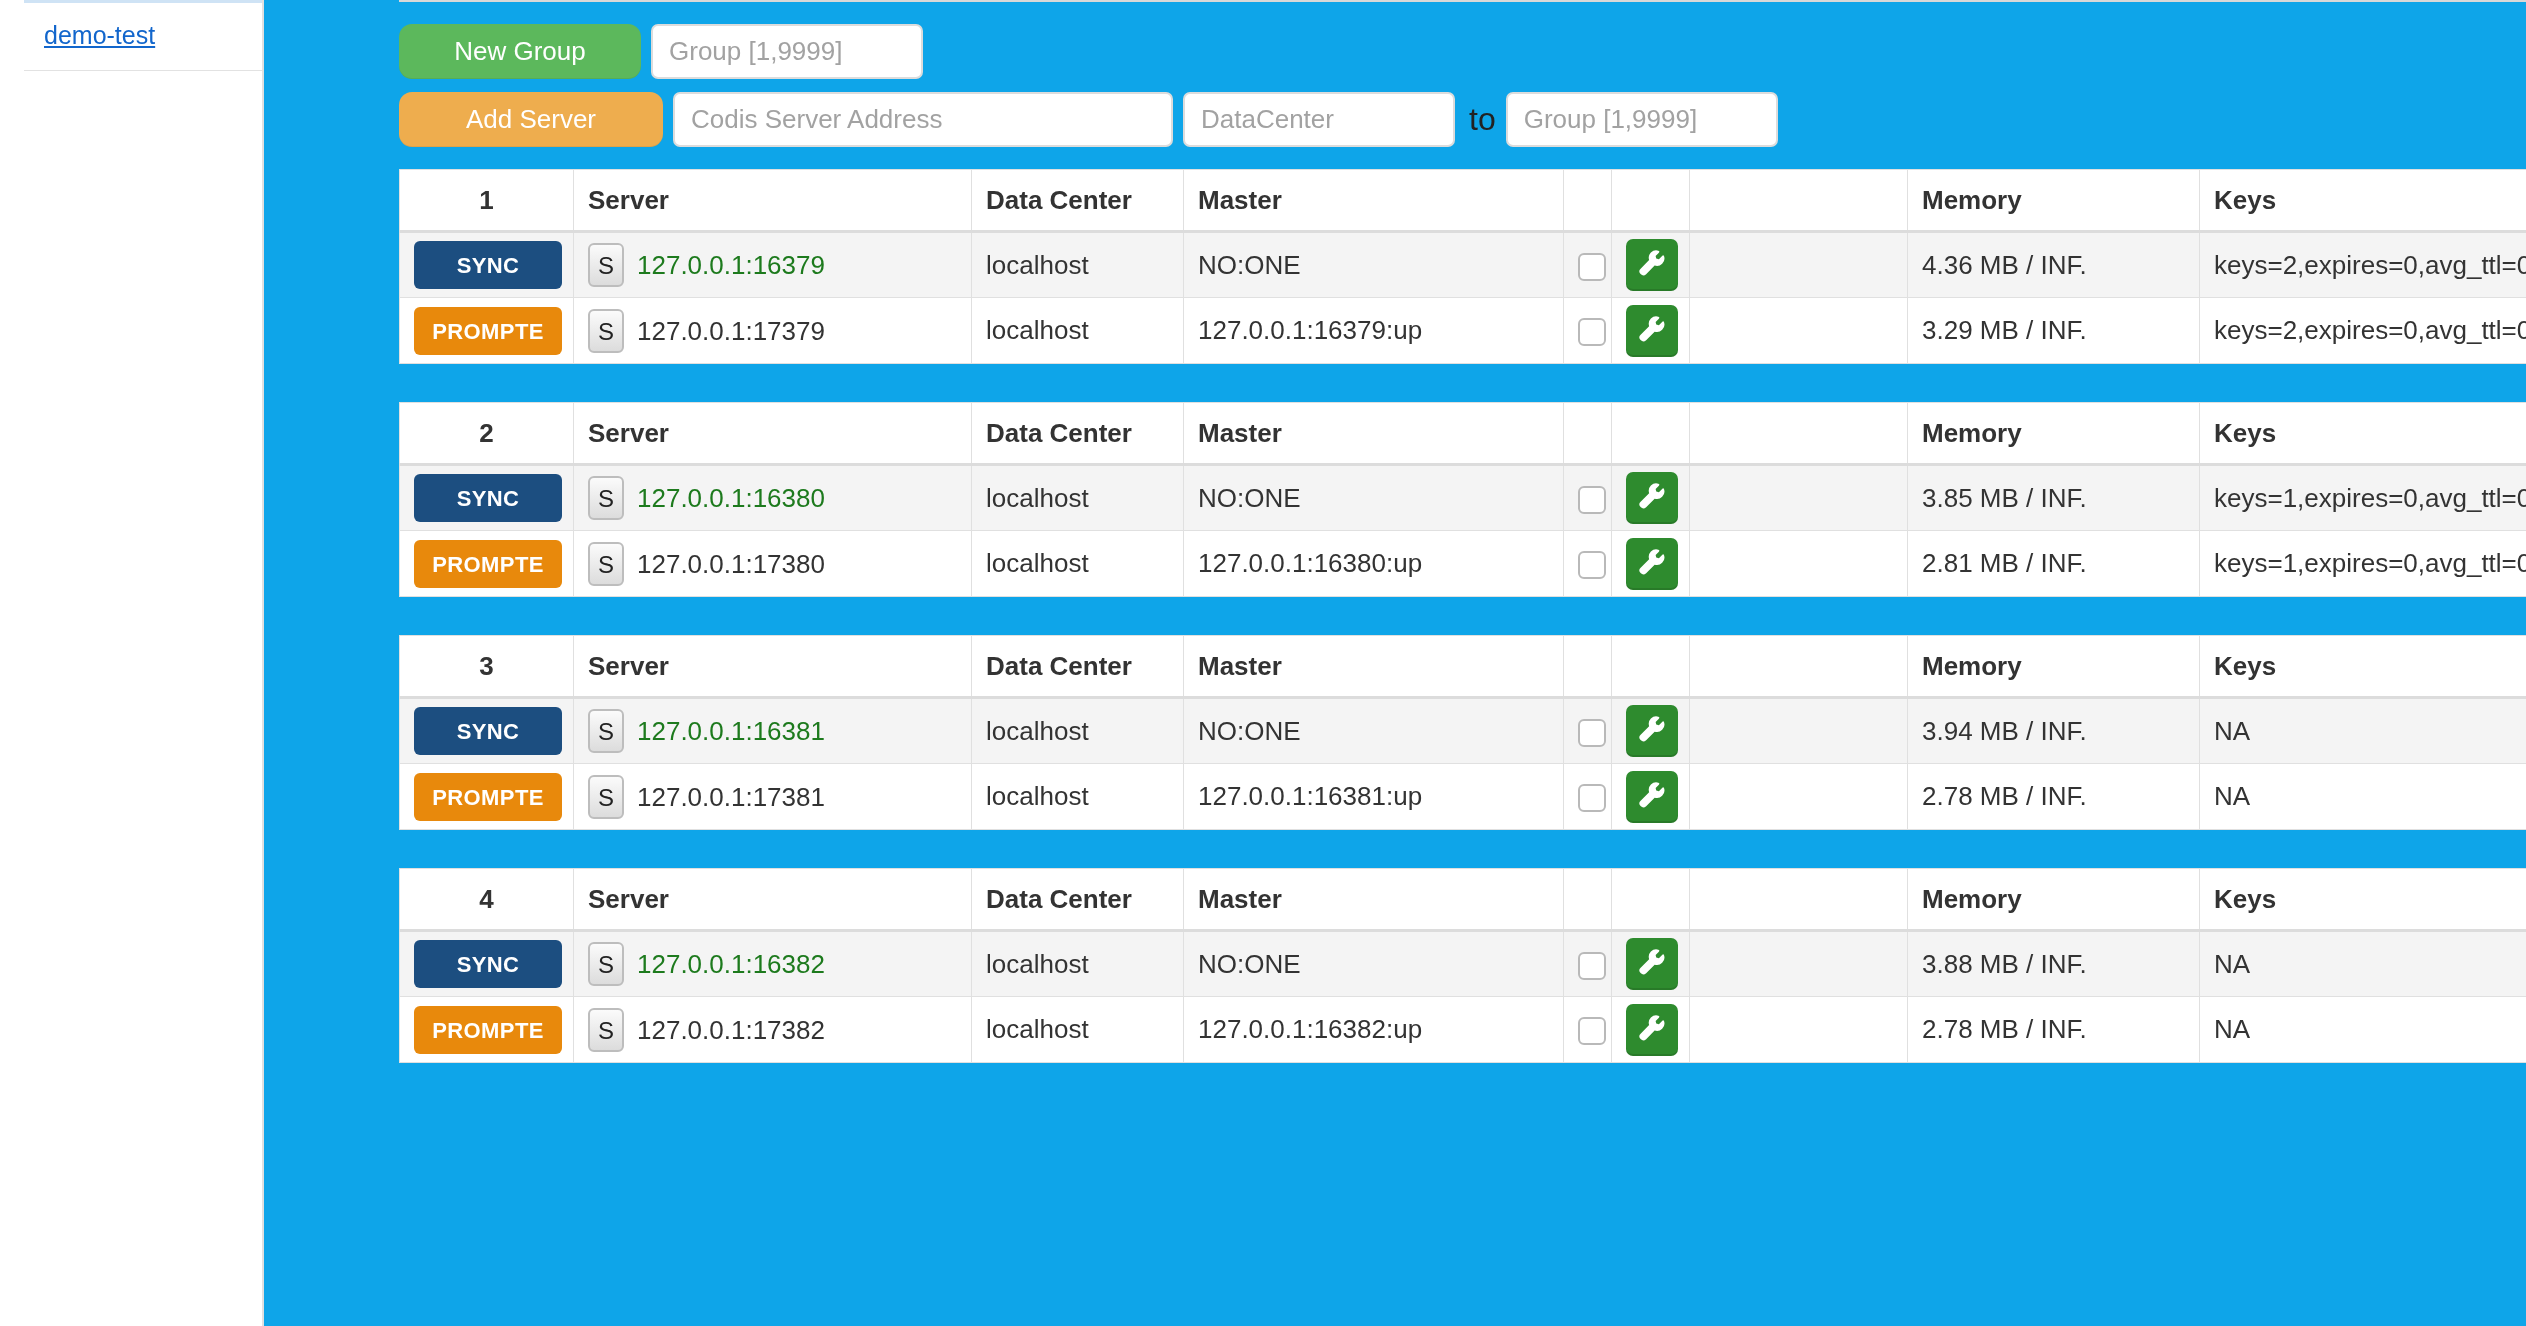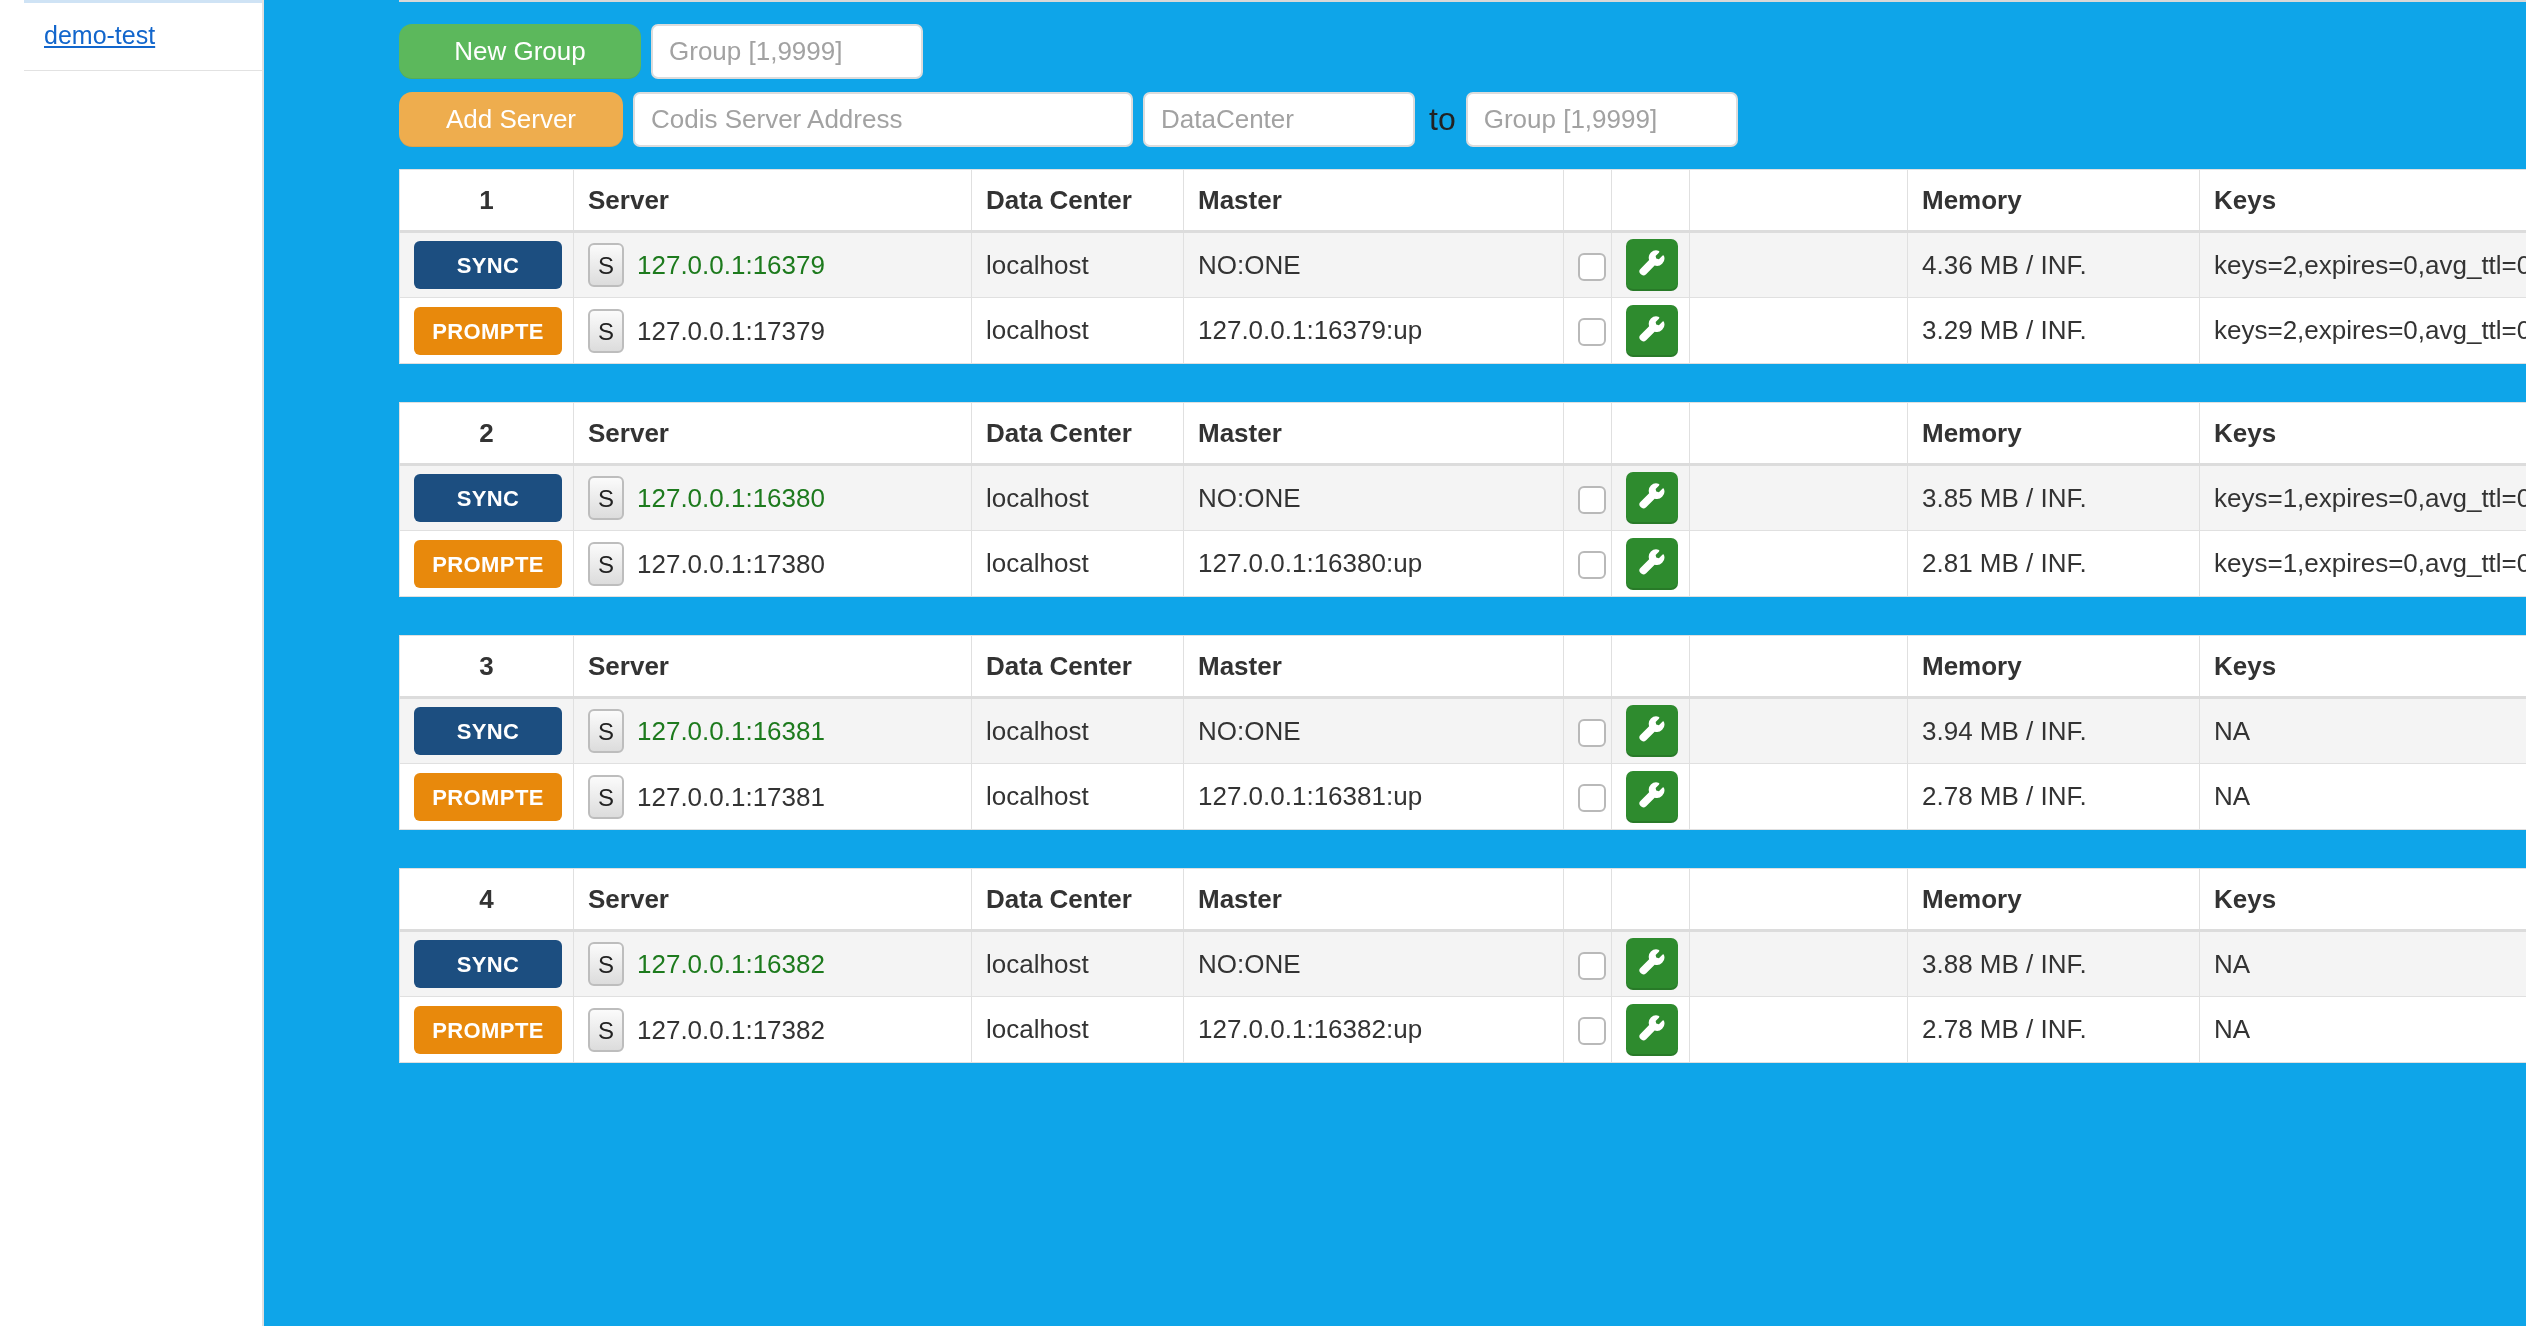--- a/index.html
+++ b/index.html
@@ -83,21 +83,21 @@
     padding: 0 18px;
     white-space: nowrap;
     box-shadow: inset 0 -1px 0 rgba(0,0,0,.06);
   }
   .btn-new-group {
     background: #5cb85c;
     width: 242px;
   }
   .btn-add-server {
     background: #eead4e;
-    width: 224px;
+    width: 264px;
   }
   .txt {
     height: 55px;
     border: 2px solid #dcdcdc;
     border-radius: 7px;
     font-size: 26px;
     font-family: "Liberation Sans", sans-serif;
     color: #333;
     padding: 0 16px;
     background: #fff;

